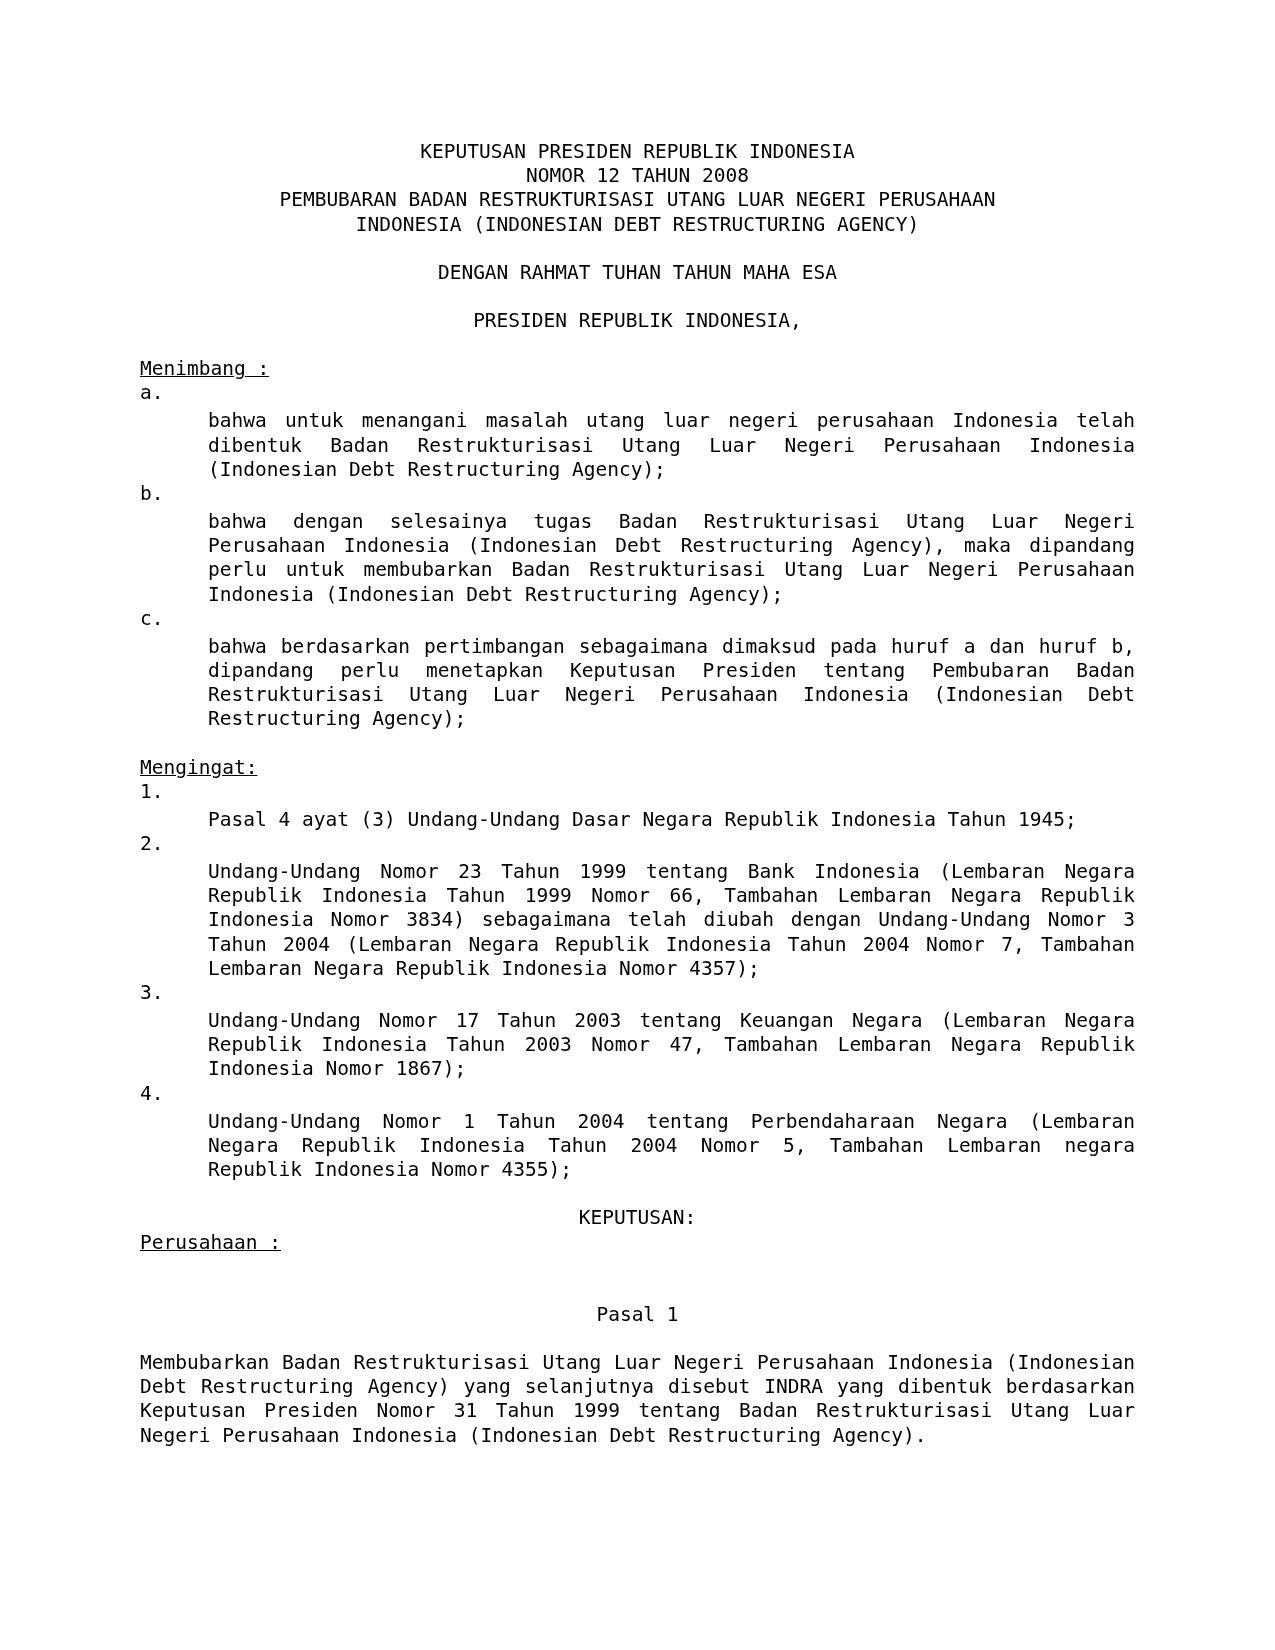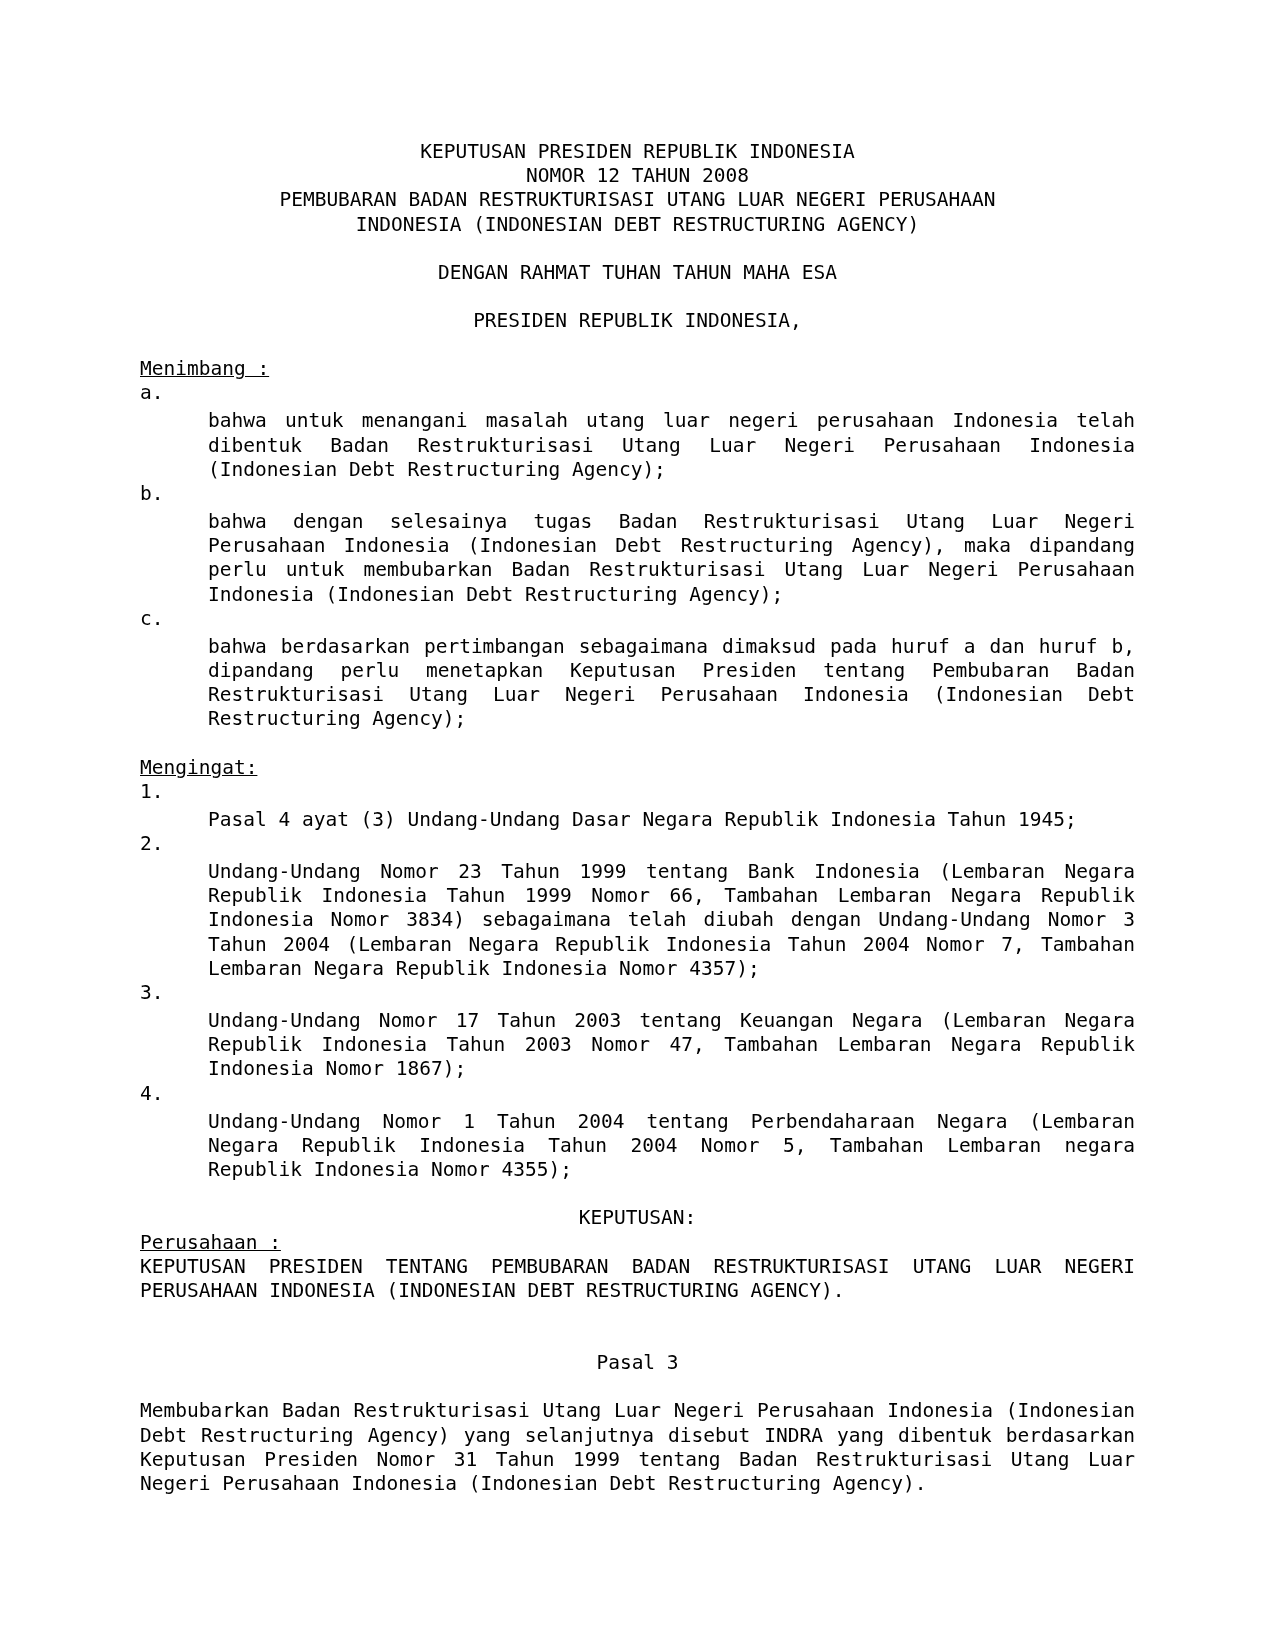--- a/index.html
+++ b/index.html
@@ -110,25 +110,24 @@
         <div class="list-body">Undang-Undang Nomor 1 Tahun 2004 tentang Perbendaharaan Negara (Lembaran Negara Republik Indonesia Tahun 2004 Nomor 5, Tambahan Lembaran negara Republik Indonesia Nomor 4355);</div>
       </div>
     </div>
   </div>
 
   <div class="spacer-sm"></div>
 
   <div>
     <div class="heading-line">KEPUTUSAN:</div>
     <div class="label-line">Perusahaan :</div>
-    <div class="para">KEPUTUSAN PRESIDEN TENTANG PEMBUBARAN BADAN RESTRUKTURISASI UTANG LUAR NEGERI PERUSAHAAN INDONESIA (INDONESIAN DEBT RESTRUCTURING AGENCY).</div>
   </div>
 
   <div class="spacer-md"></div>
   <div class="spacer-md"></div>
 
   <div>
-    <div class="heading-line">Pasal 3</div>
+    <div class="heading-line">Pasal 1</div>
     <div class="spacer-md"></div>
     <div class="para">Membubarkan Badan Restrukturisasi Utang Luar Negeri Perusahaan Indonesia (Indonesian Debt Restructuring Agency) yang selanjutnya disebut INDRA yang dibentuk berdasarkan Keputusan Presiden Nomor 31 Tahun 1999 tentang Badan Restrukturisasi Utang Luar Negeri Perusahaan Indonesia (Indonesian Debt Restructuring Agency).</div>
   </div>
 
 </div>
 
 </body></html>

